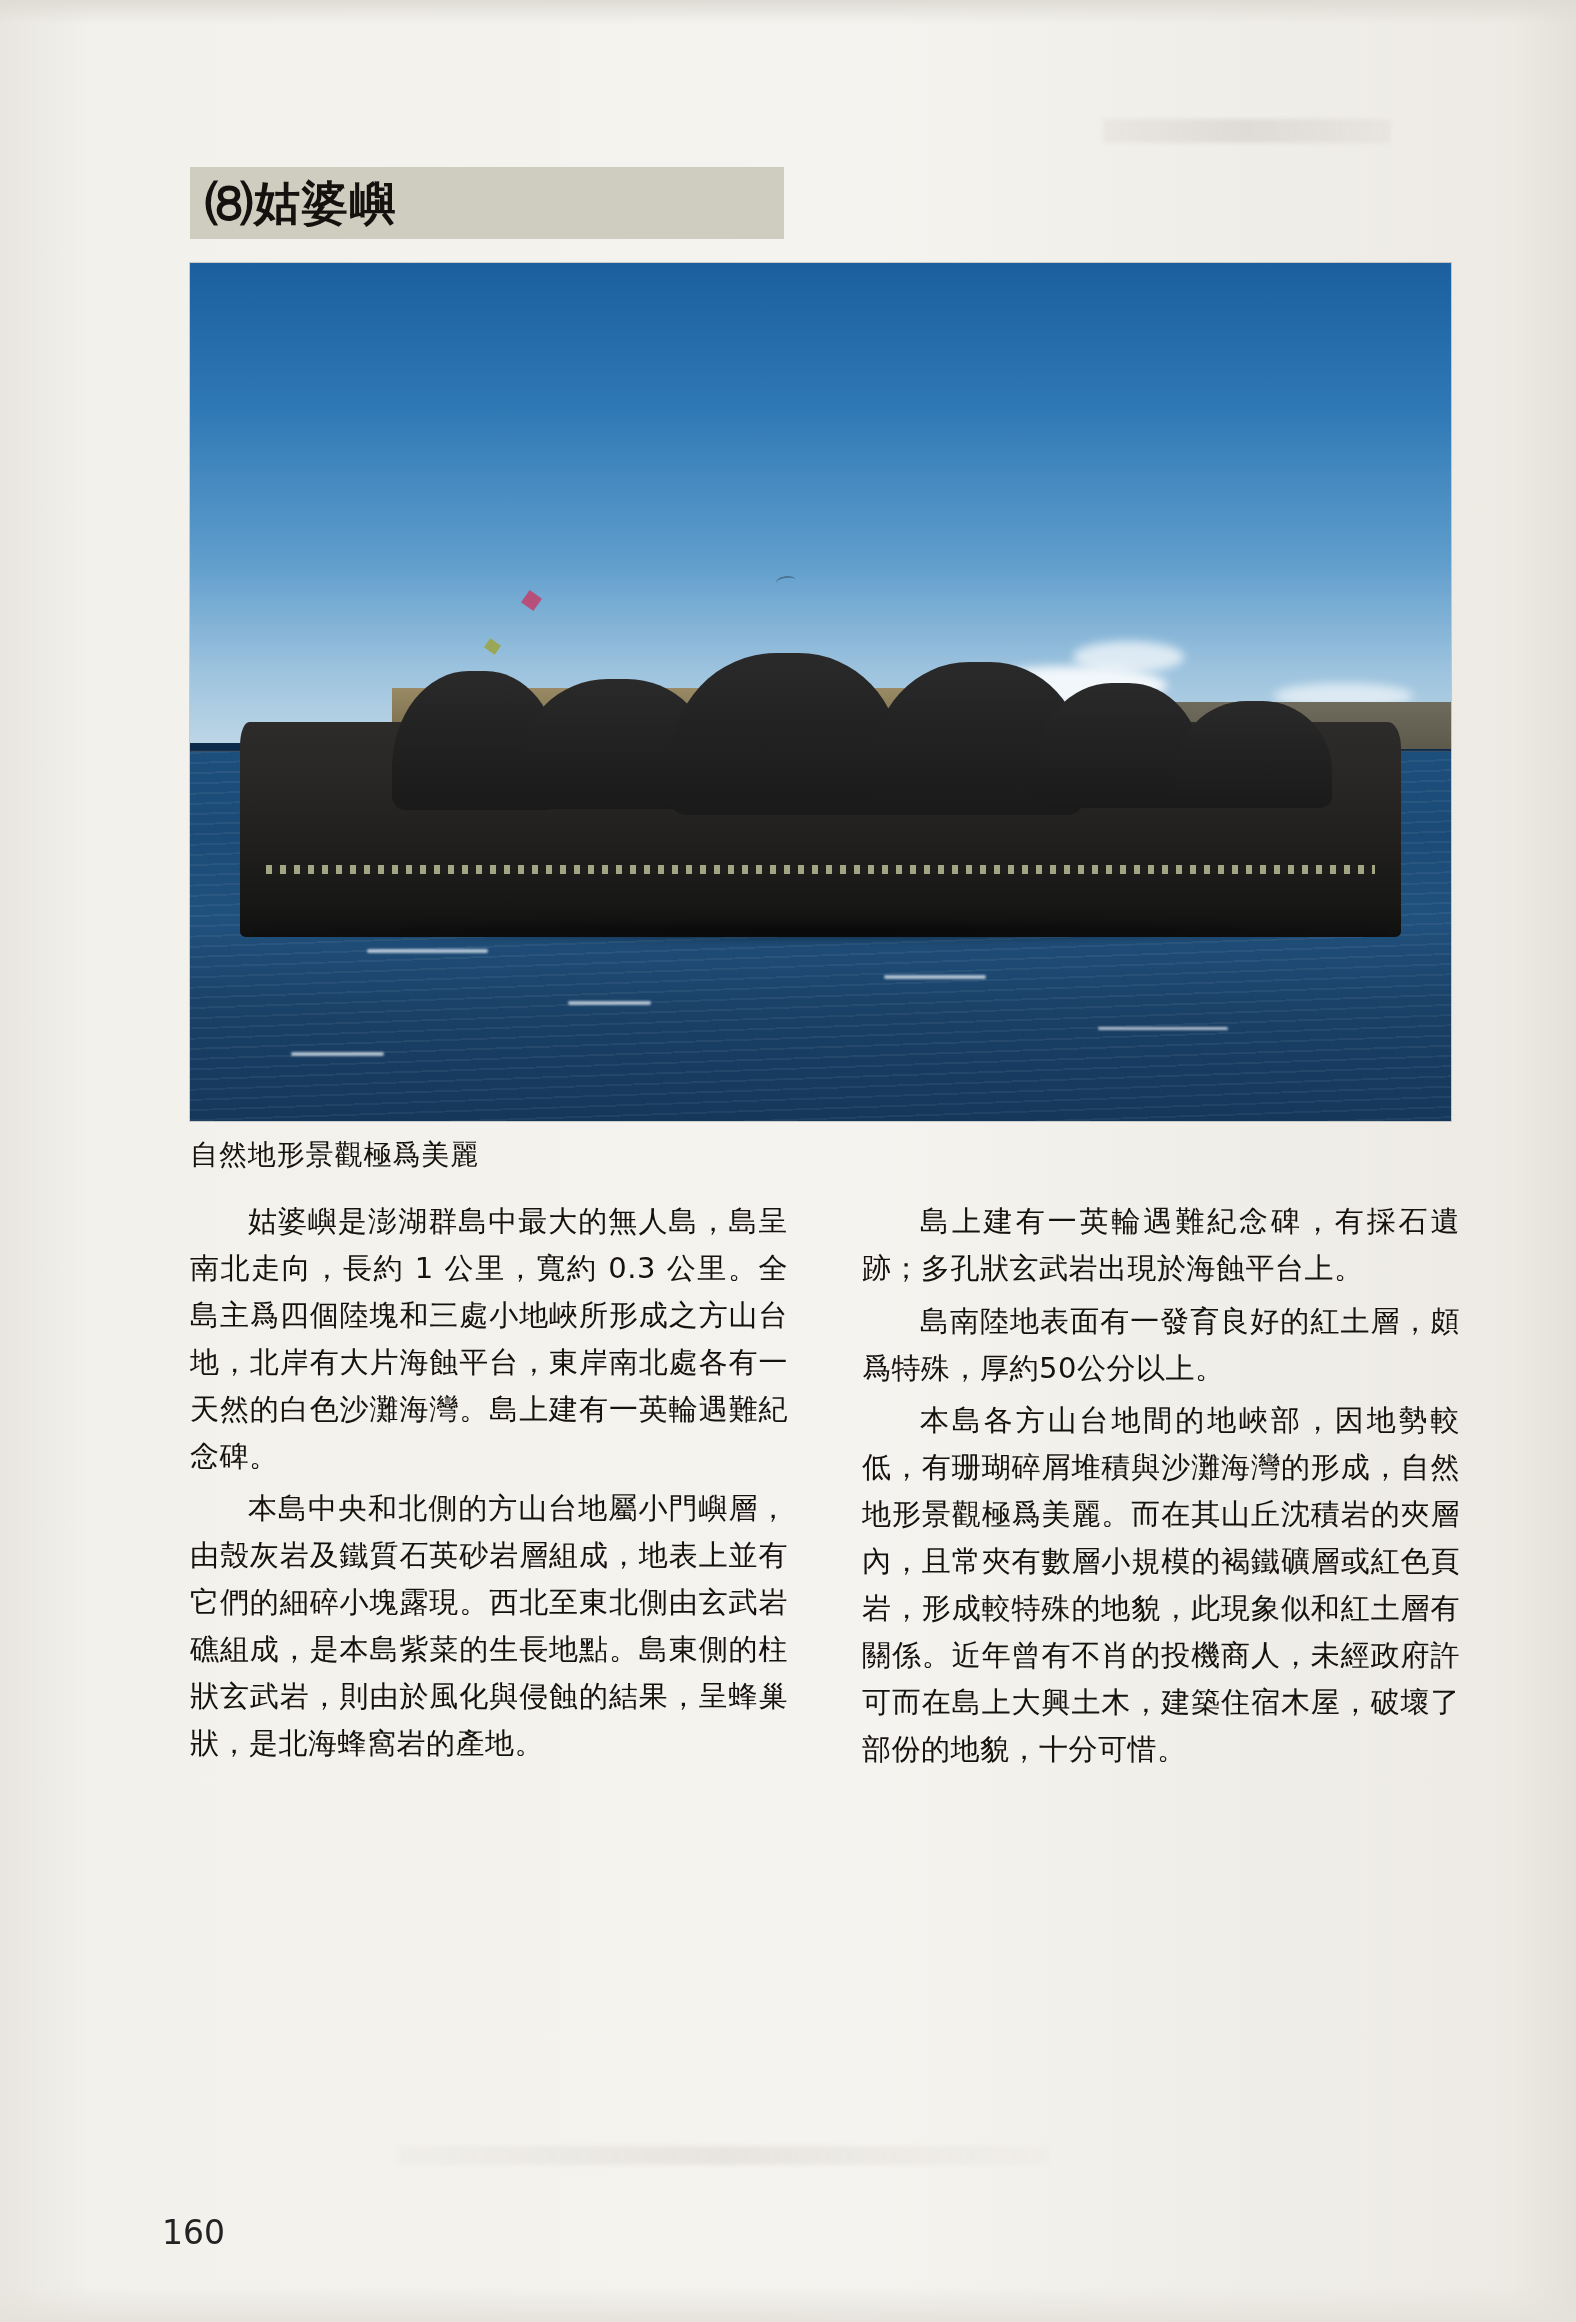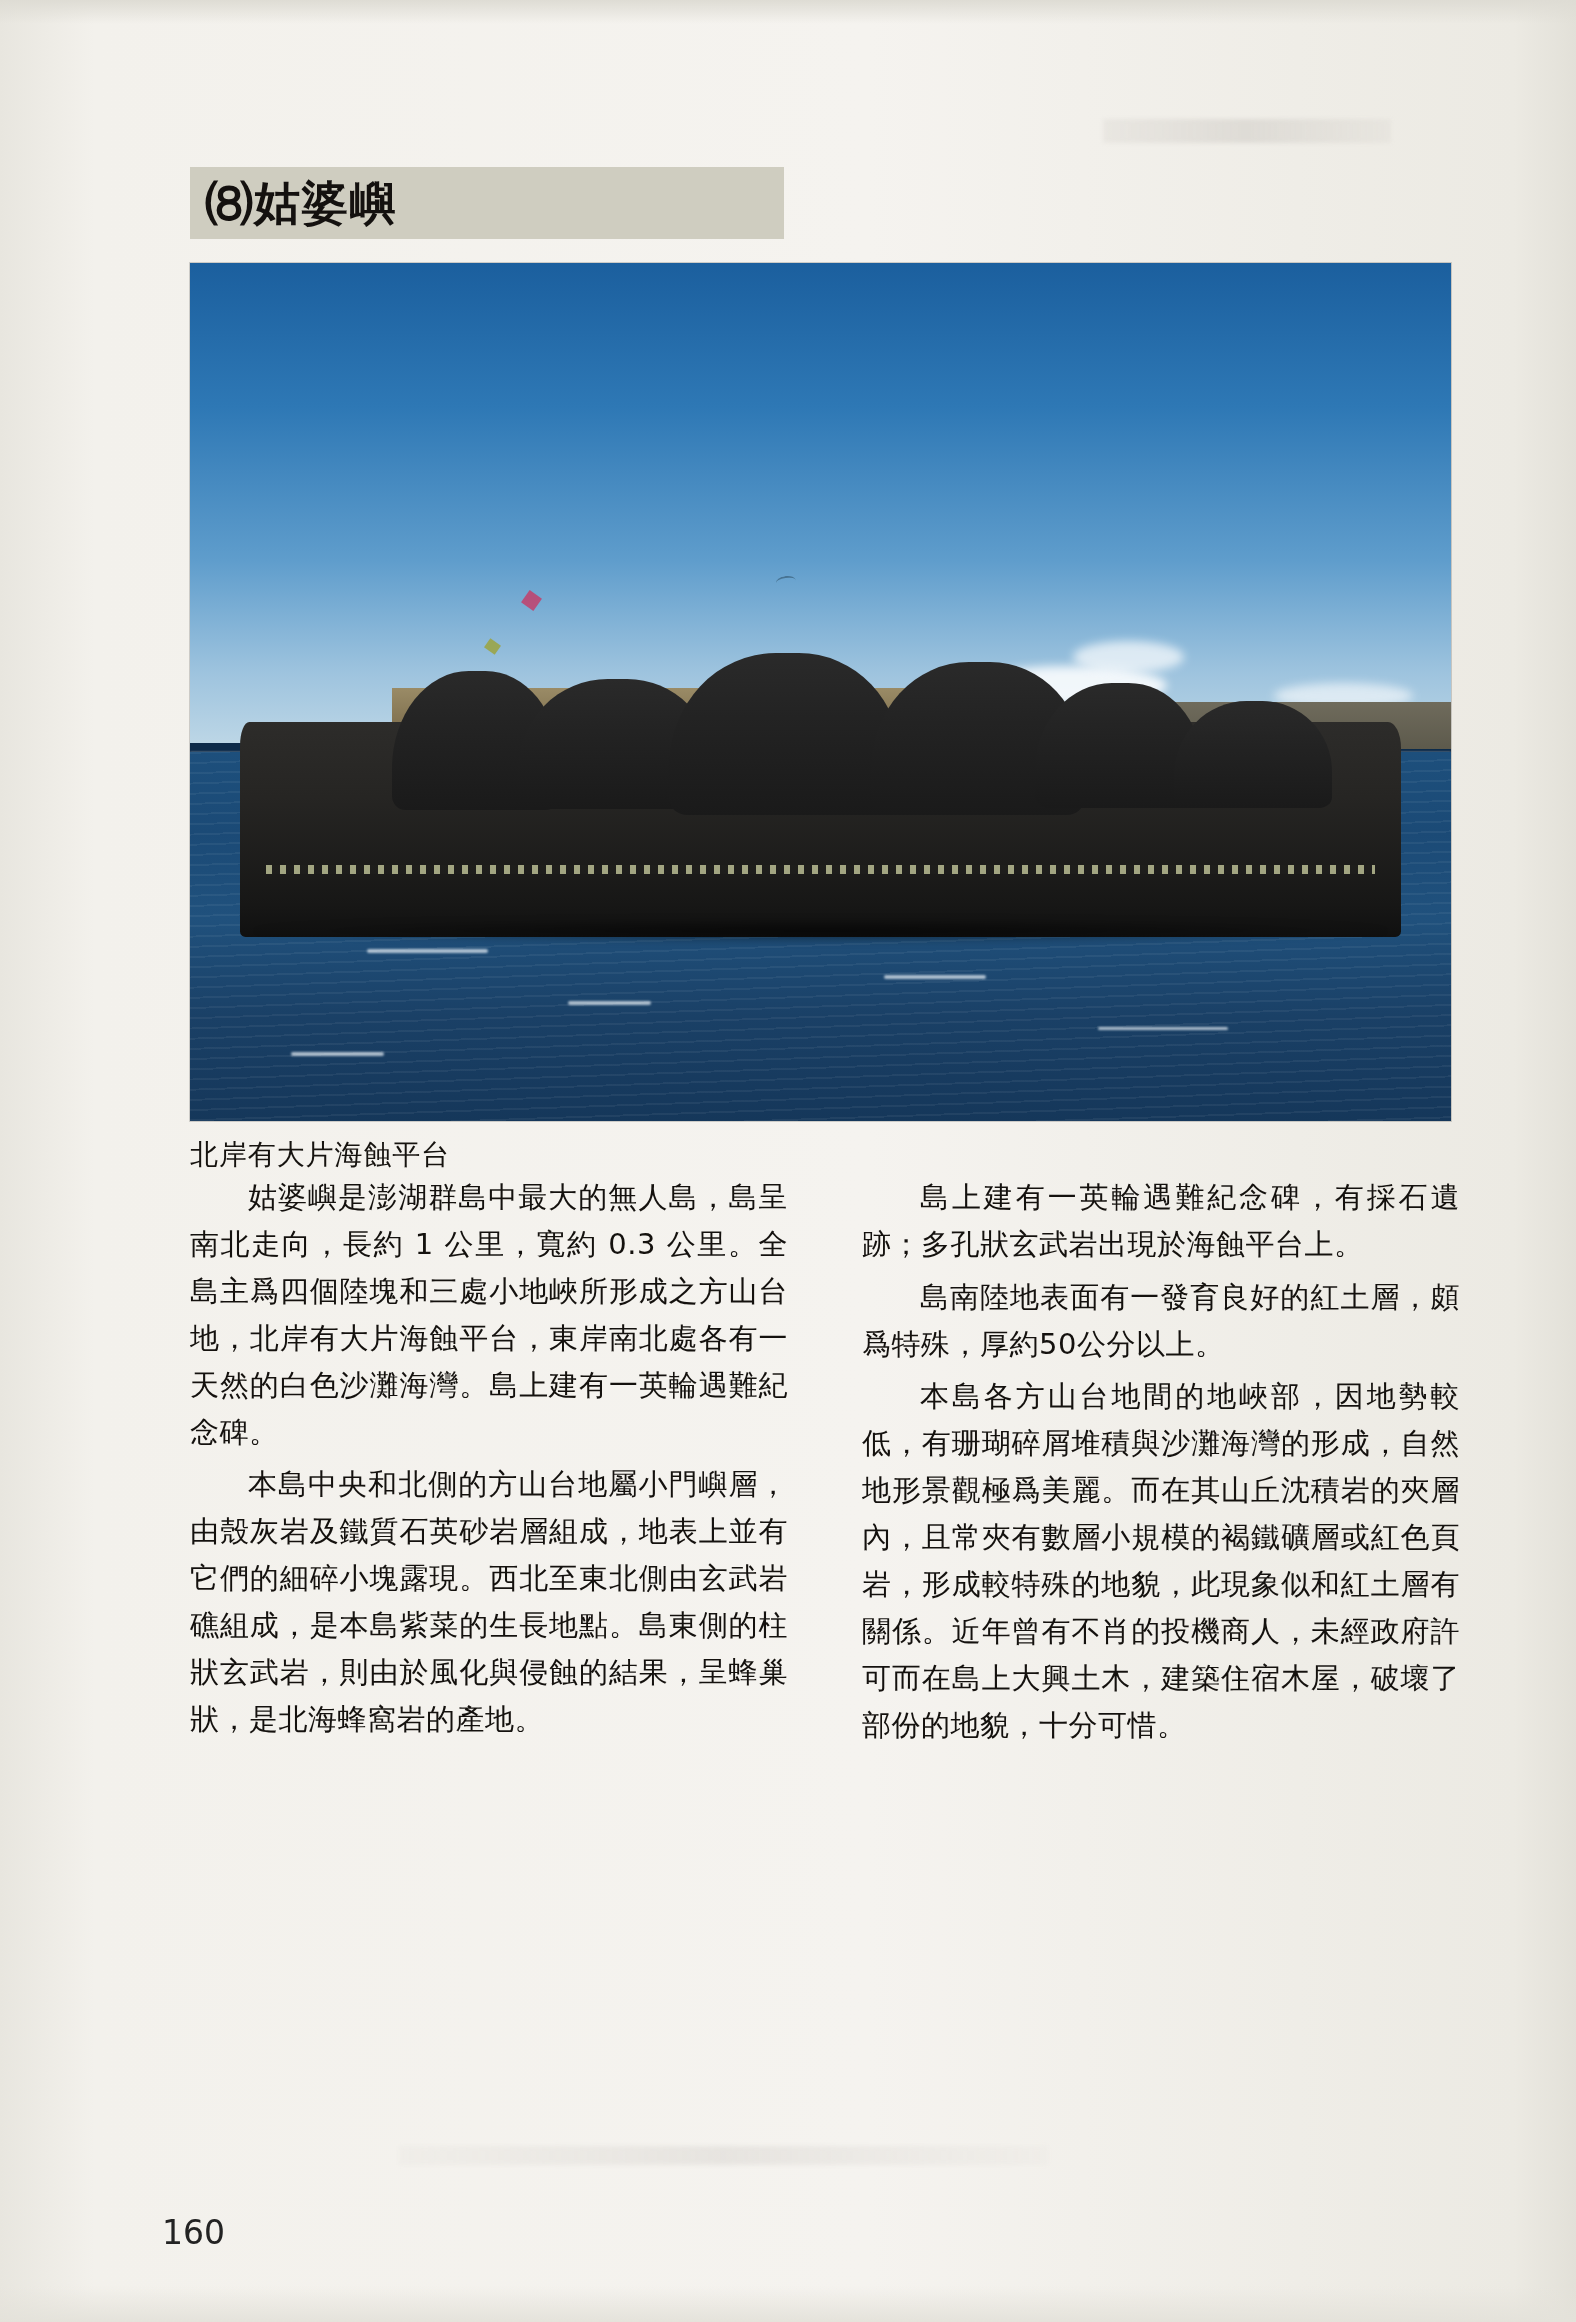--- a/index.html
+++ b/index.html
@@ -197,20 +197,21 @@
   .caption {
     margin-top: 15px;
     font-size: 28px;
     color: #16130f;
     letter-spacing: 0.9px;
     font-family: "DejaVu Sans", sans-serif;
   }
 
   
   .columns {
+    margin-top: 24px;
     display: flex;
     gap: 74px;
     width: 1271px;
   }
   .col {
     width: 598px;
   }
   .para {
     font-size: 29px;
     line-height: 1.62;
@@ -272,21 +273,21 @@
       <div class="rock-band"></div>
       <div class="rock-shadow"></div>
 
       <div class="whitecap" style="left:14%; top:80%; width:121px;"></div>
       <div class="whitecap" style="left:30%; top:86%; width:83px;"></div>
       <div class="whitecap" style="left:55%; top:83%; width:102px;"></div>
       <div class="whitecap" style="left:72%; top:89%; width:130px;"></div>
       <div class="whitecap" style="left:8%; top:92%; width:93px;"></div>
     </div>
 
-    <div class="caption">北岸有大片海蝕平台</div>
+    <div class="caption">自然地形景觀極爲美麗</div>
 
     <div class="columns">
       <div class="col">
         <p class="para">姑婆嶼是澎湖群島中最大的無人島，島呈南北走向，長約 1 公里，寬約 0.3 公里。全島主爲四個陸塊和三處小地峽所形成之方山台地，北岸有大片海蝕平台，東岸南北處各有一天然的白色沙灘海灣。島上建有一英輪遇難紀念碑。</p>
         <p class="para">本島中央和北側的方山台地屬小門嶼層，由殼灰岩及鐵質石英砂岩層組成，地表上並有它們的細碎小塊露現。西北至東北側由玄武岩礁組成，是本島紫菜的生長地點。島東側的柱狀玄武岩，則由於風化與侵蝕的結果，呈蜂巢狀，是北海蜂窩岩的產地。</p>
       </div>
       <div class="col">
         <p class="para">島上建有一英輪遇難紀念碑，有採石遺跡；多孔狀玄武岩出現於海蝕平台上。</p>
         <p class="para">島南陸地表面有一發育良好的紅土層，頗爲特殊，厚約50公分以上。</p>
         <p class="para">本島各方山台地間的地峽部，因地勢較低，有珊瑚碎屑堆積與沙灘海灣的形成，自然地形景觀極爲美麗。而在其山丘沈積岩的夾層內，且常夾有數層小規模的褐鐵礦層或紅色頁岩，形成較特殊的地貌，此現象似和紅土層有關係。近年曾有不肖的投機商人，未經政府許可而在島上大興土木，建築住宿木屋，破壞了部份的地貌，十分可惜。</p>

